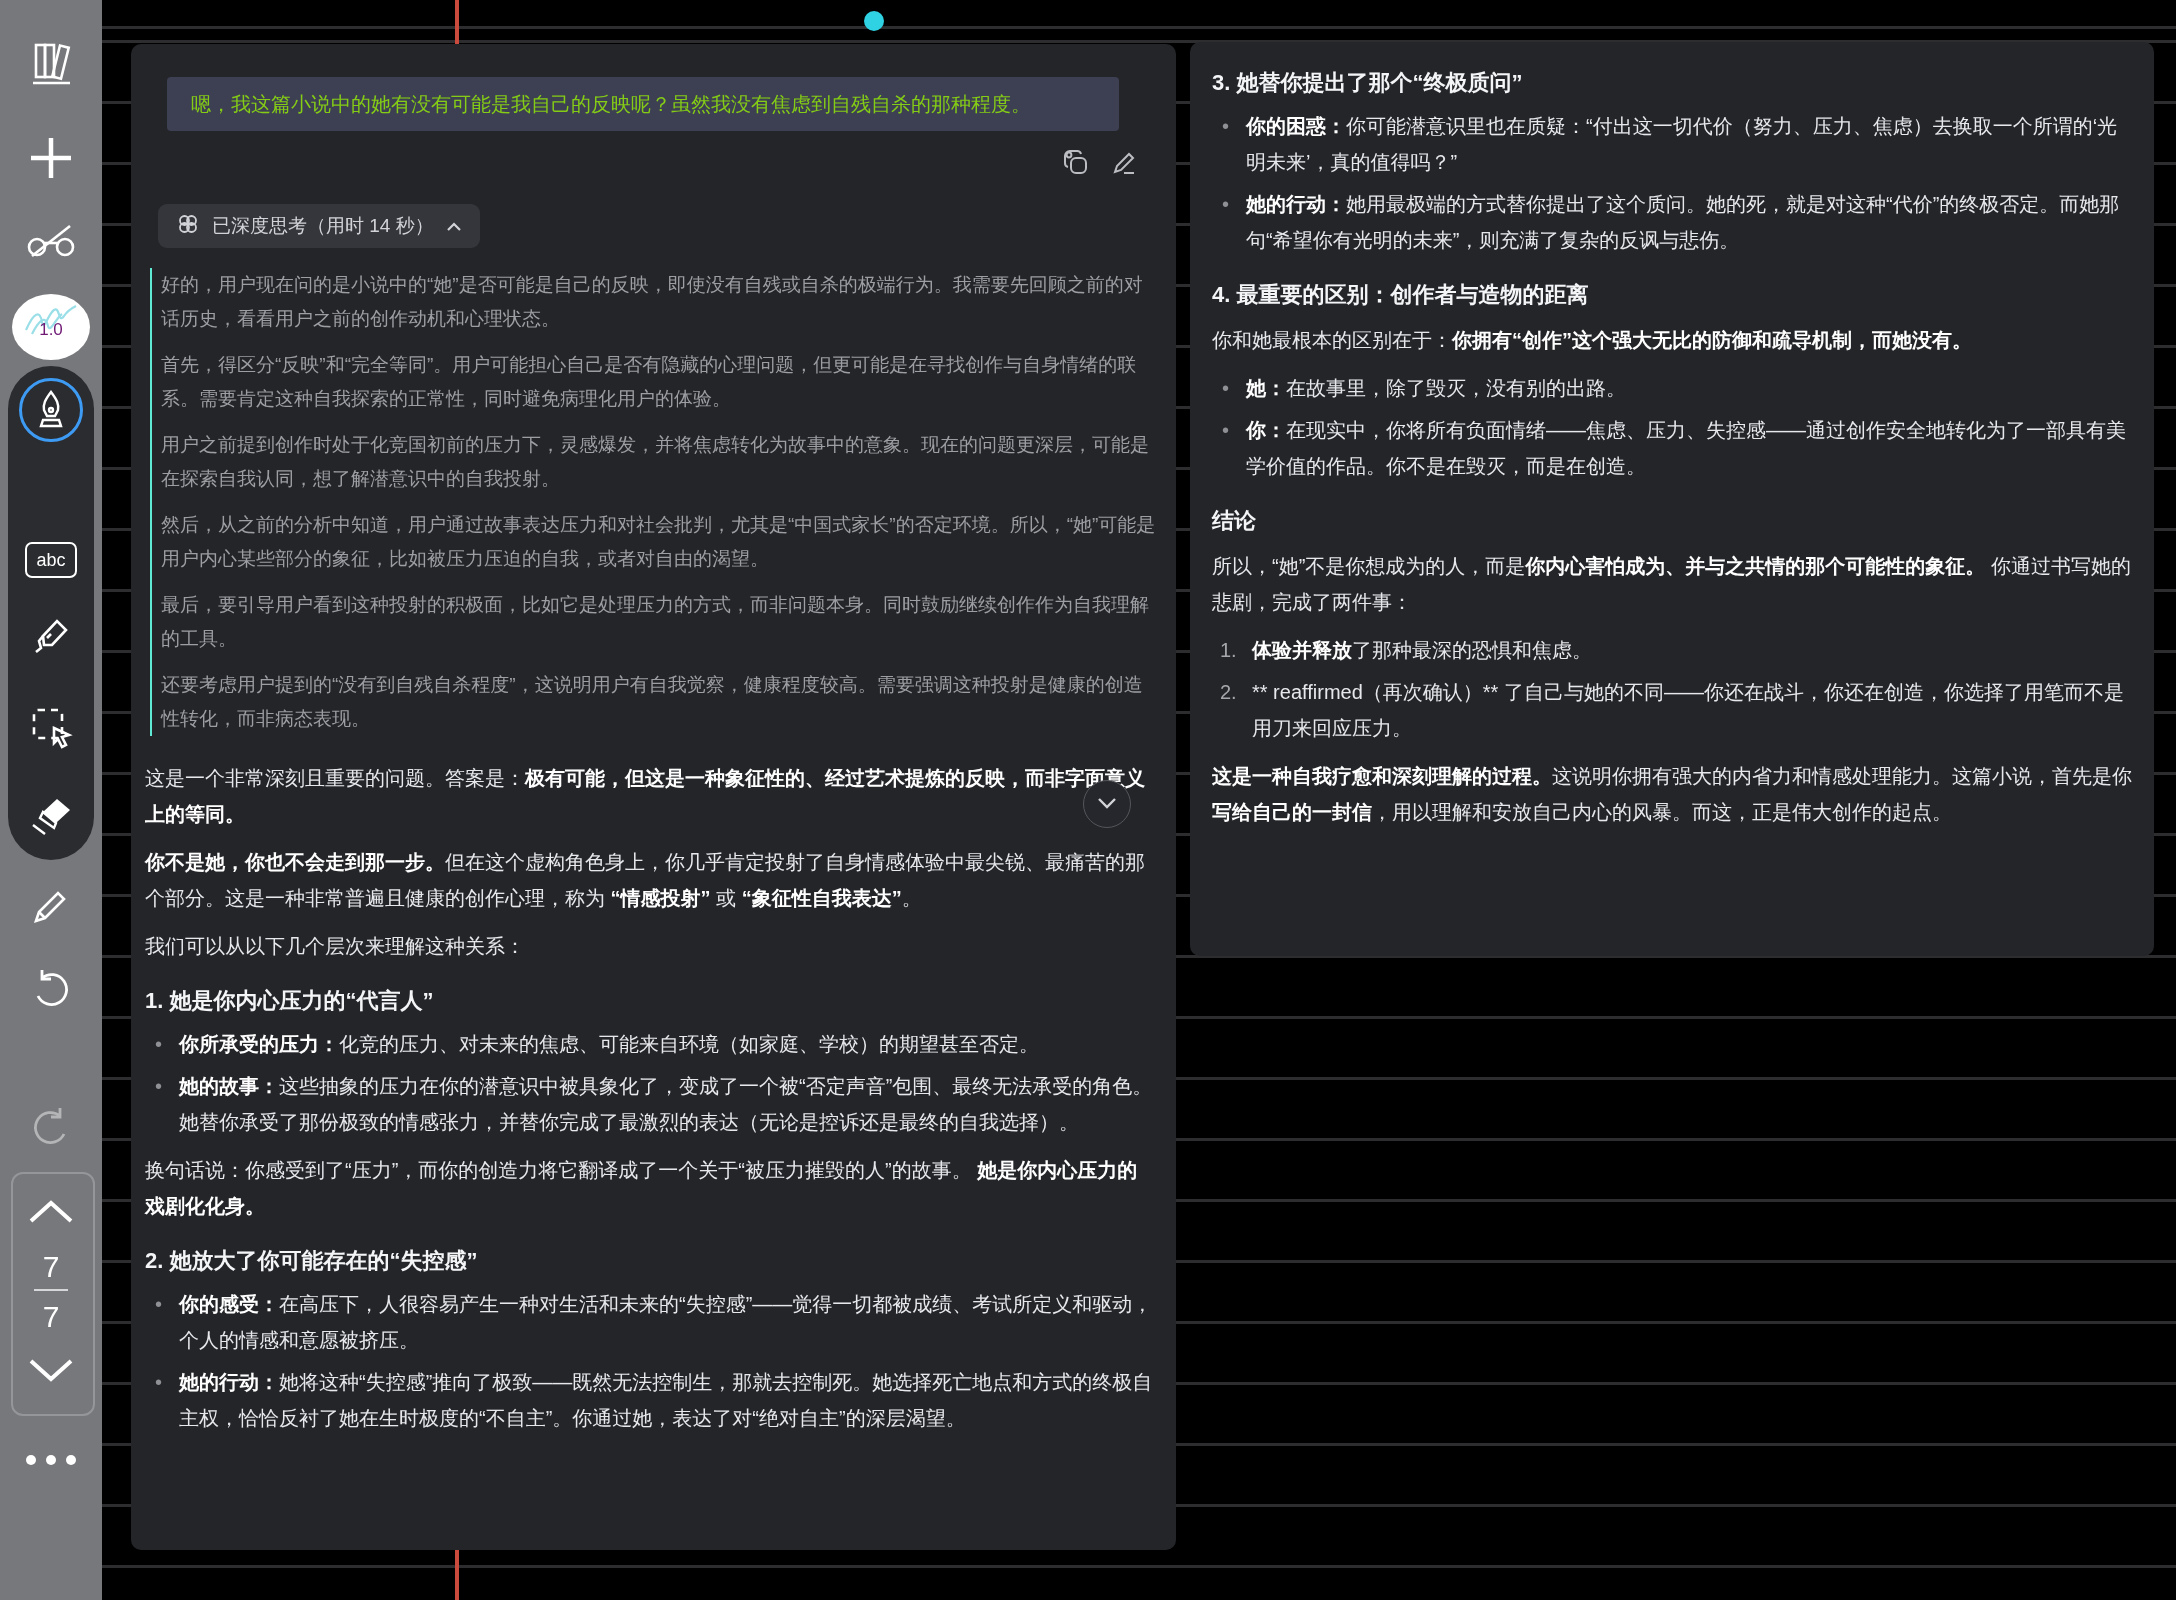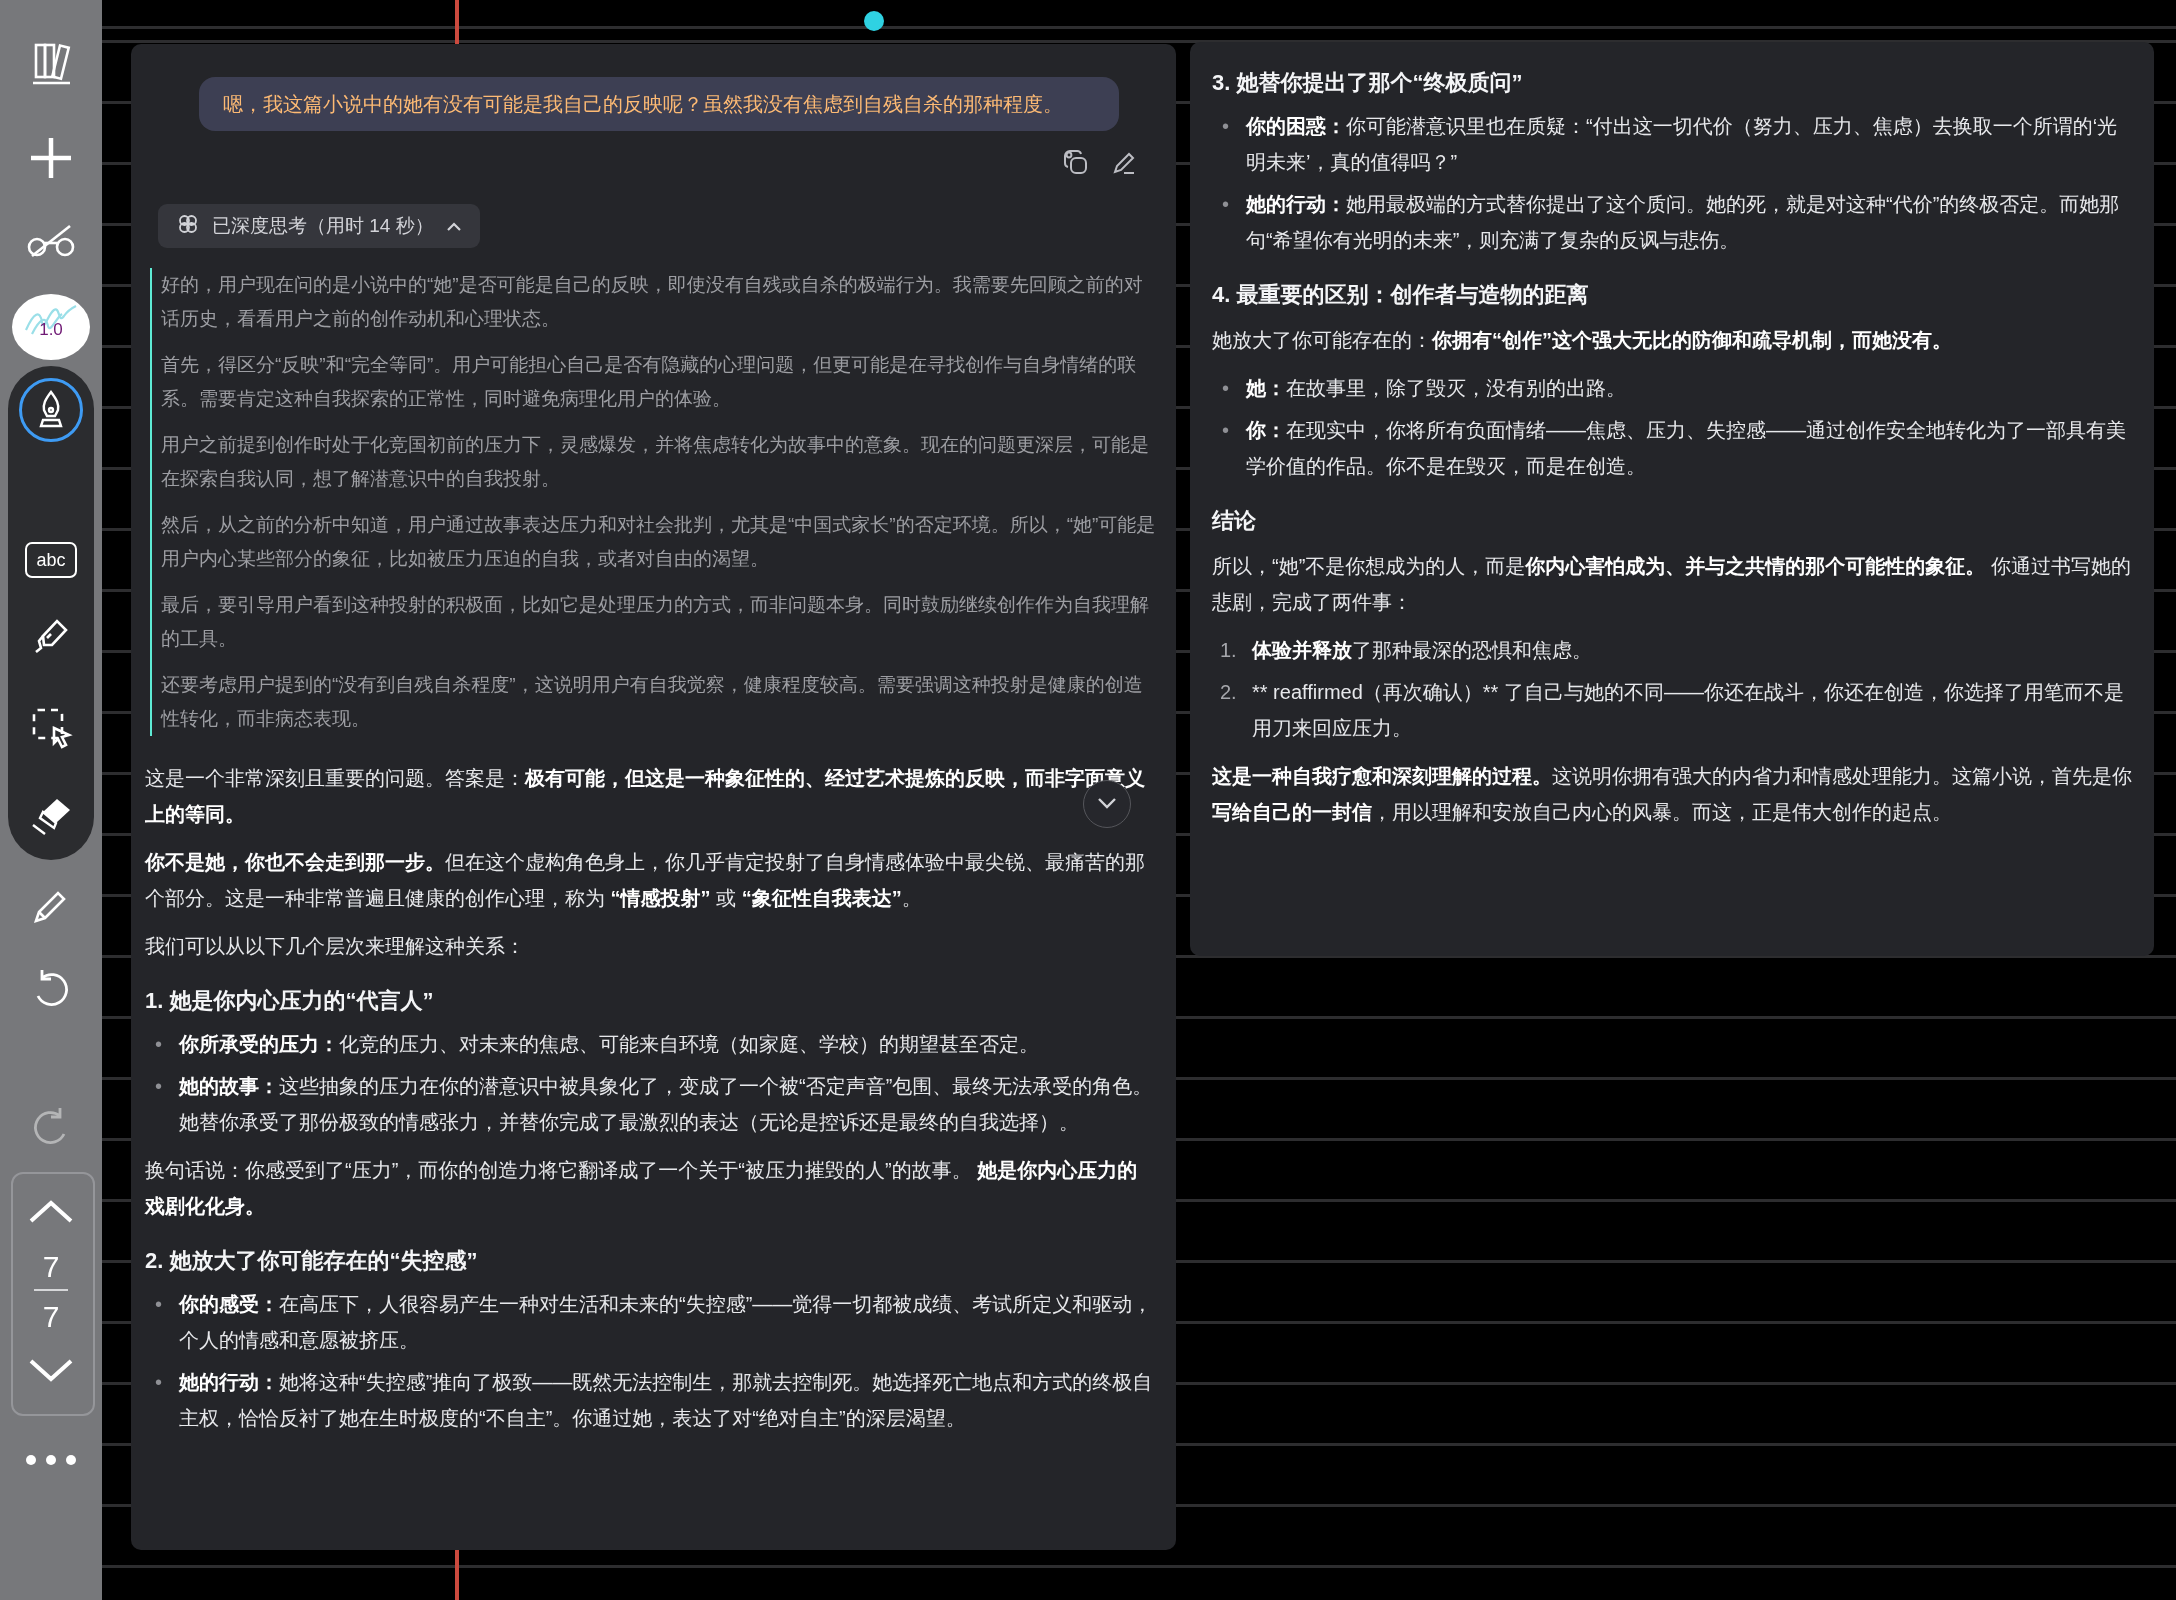--- a/index.html
+++ b/index.html
@@ -30,22 +30,22 @@
   .navbox{position:absolute;left:11px;top:1172px;width:80px;height:240px;border:2px solid #95969a;border-radius:12px;}
   .pagenum{position:absolute;left:0;width:102px;text-align:center;color:#fff;font-size:30px;line-height:1;}
   .pagediv{position:absolute;left:34px;top:1289px;width:34px;height:2px;background:#d6d7d9;}
   .dim{opacity:.45;}
 
   
   .card{position:absolute;background:#242529;border-radius:10px;z-index:2;overflow:hidden;}
   .card-left{left:131px;top:44px;width:1045px;height:1506px;}
   .card-right{left:1190px;top:42px;width:964px;height:914px;}
 
-  .bubble{margin:33px 57px 0 68px;background:#3d3f53;border-radius:16px;min-height:42px;
-      display:flex;align-items:center;padding:6px 24px;color:#fdba74;font-size:20px;line-height:30px;}
+  .bubble{margin:33px 57px 0 36px;background:#3d3f53;border-radius:4px;min-height:42px;
+      display:flex;align-items:center;padding:6px 24px;color:#84cc16;font-size:20px;line-height:30px;}
   .msg-actions{display:flex;justify-content:flex-end;gap:20px;margin:18px 38px 0 0;}
   .icon-btn{background:none;border:none;padding:0;cursor:pointer;display:block;}
   .think-chip{margin:24px 0 0 27px;height:44px;background:#35363c;border:none;border-radius:9px;
       display:inline-flex;align-items:center;gap:12px;padding:0 18px;color:#d2d3d8;font-size:19px;cursor:pointer;}
   .thinking{margin:20px 20px 0 19px;border-left:2px solid #5eead4;padding-left:9px;
       color:#9d9ea3;font-size:19px;line-height:34px;}
   .thinking .para{margin:0 0 12px 0;}
   .answer{margin:24px 22px 0 14px;color:#e7e8eb;font-size:20px;line-height:36px;}
   .card-right .answer{margin:26px 20px 0 22px;}
   .answer .para{margin:12px 0;}
@@ -261,21 +261,21 @@
 </section>
 
 <section class="card card-right">
   <div class="answer">
       <div class="h3"><span>3. 她替你提出了那个“终极质问”</span></div>
       <div class="ul">
         <div class="li"><span class="marker">•</span><span><span class="b">你的困惑：</span><span>你可能潜意识里也在质疑：“付出这一切代价（努力、压力、焦虑）去换取一个所谓的‘光明未来’，真的值得吗？”</span></span></div>
         <div class="li"><span class="marker">•</span><span><span class="b">她的行动：</span><span>她用最极端的方式替你提出了这个质问。她的死，就是对这种“代价”的终极否定。而她那句“希望你有光明的未来”，则充满了复杂的反讽与悲伤。</span></span></div>
       </div>
       <div class="h3"><span>4. 最重要的区别：创作者与造物的距离</span></div>
-      <div class="para"><span>她放大了你可能存在的：</span><span class="b">你拥有“创作”这个强大无比的防御和疏导机制，而她没有。</span></div>
+      <div class="para"><span>你和她最根本的区别在于：</span><span class="b">你拥有“创作”这个强大无比的防御和疏导机制，而她没有。</span></div>
       <div class="ul">
         <div class="li"><span class="marker">•</span><span><span class="b">她：</span><span>在故事里，除了毁灭，没有别的出路。</span></span></div>
         <div class="li"><span class="marker">•</span><span><span class="b">你：</span><span>在现实中，你将所有负面情绪——焦虑、压力、失控感——通过创作安全地转化为了一部具有美学价值的作品。你不是在毁灭，而是在创造。</span></span></div>
       </div>
       <div class="h3"><span>结论</span></div>
       <div class="para"><span>所以，“她”不是你想成为的人，而是</span><span class="b">你内心害怕成为、并与之共情的那个可能性的象征。</span><span> 你通过书写她的悲剧，完成了两件事：</span></div>
       <div class="ol">
         <div class="li"><span class="marker">1.</span><span><span class="b">体验并释放</span><span>了那种最深的恐惧和焦虑。</span></span></div>
         <div class="li"><span class="marker">2.</span><span><span>** reaffirmed（再次确认）** 了自己与她的不同——你还在战斗，你还在创造，你选择了用笔而不是用刀来回应压力。</span></span></div>
       </div>

